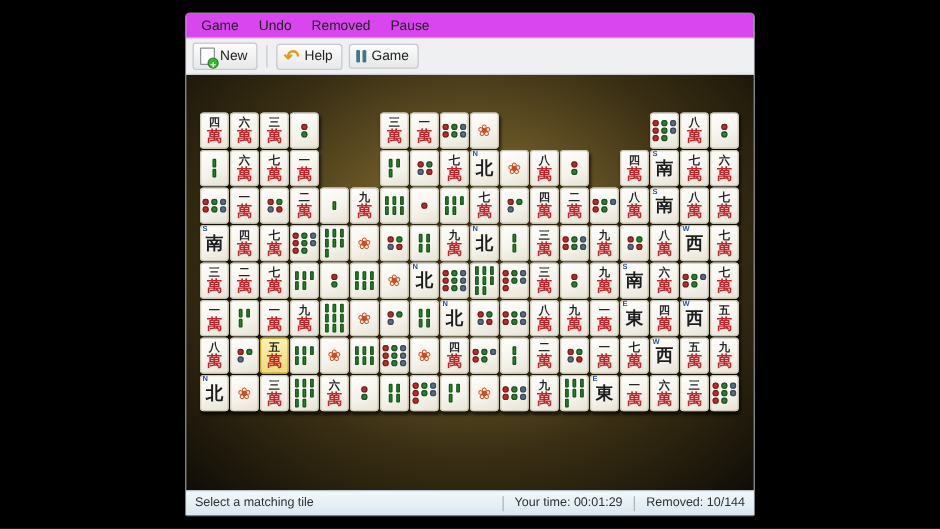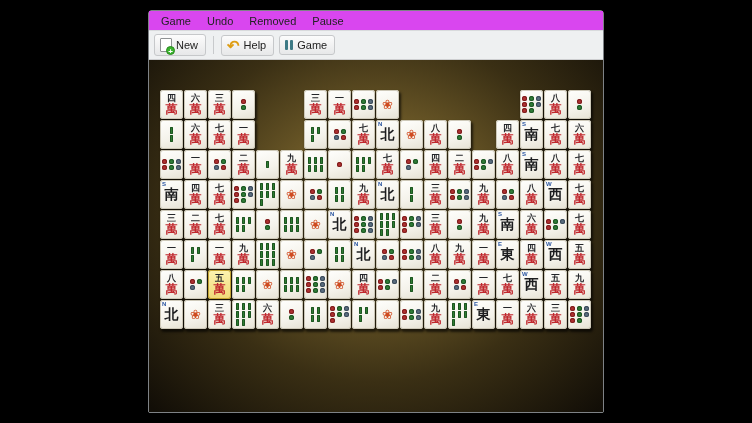--- a/index.html
+++ b/index.html
@@ -1160,15 +1160,22 @@
                 <span class="dot dotB"></span>
                 <span class="dot dotC"></span>
                 <span class="dot dotA"></span>
                 <span class="dot dotB"></span>
               </span>
             </div>
           </div>
         </div>
     </div>
 
+    <div class="statusbar">
+      <span class="sb-left">Select a matching tile</span>
+      <span class="sb-sep"></span>
+      <span>Your time: 00:01:29</span>
+      <span class="sb-sep"></span>
+      <span>Removed: 10/144</span>
+    </div>
 
   </div>
 </div>
 
 </body></html>

